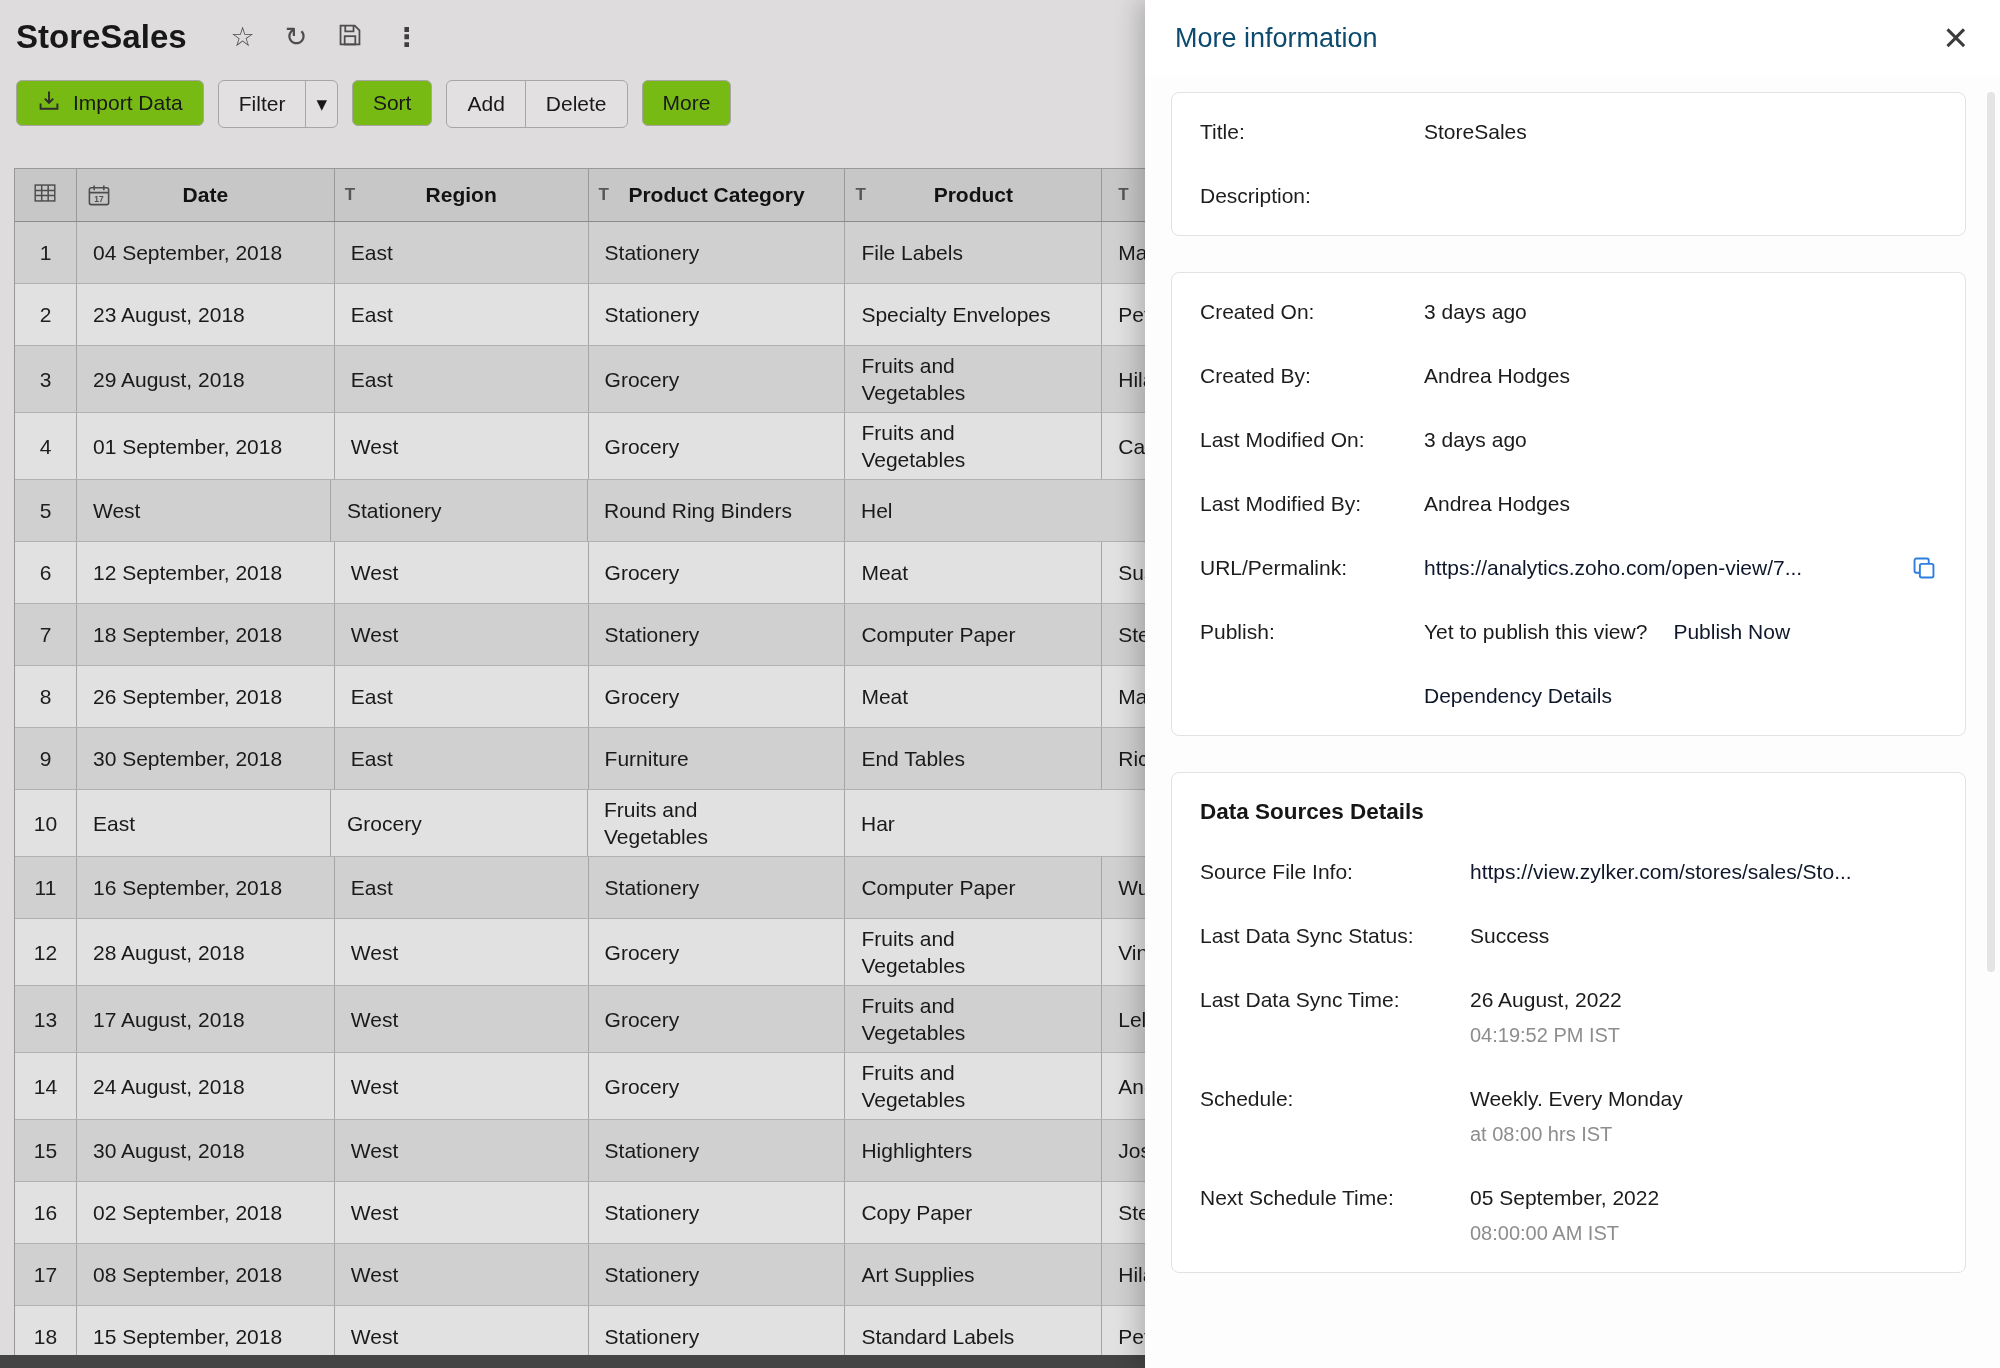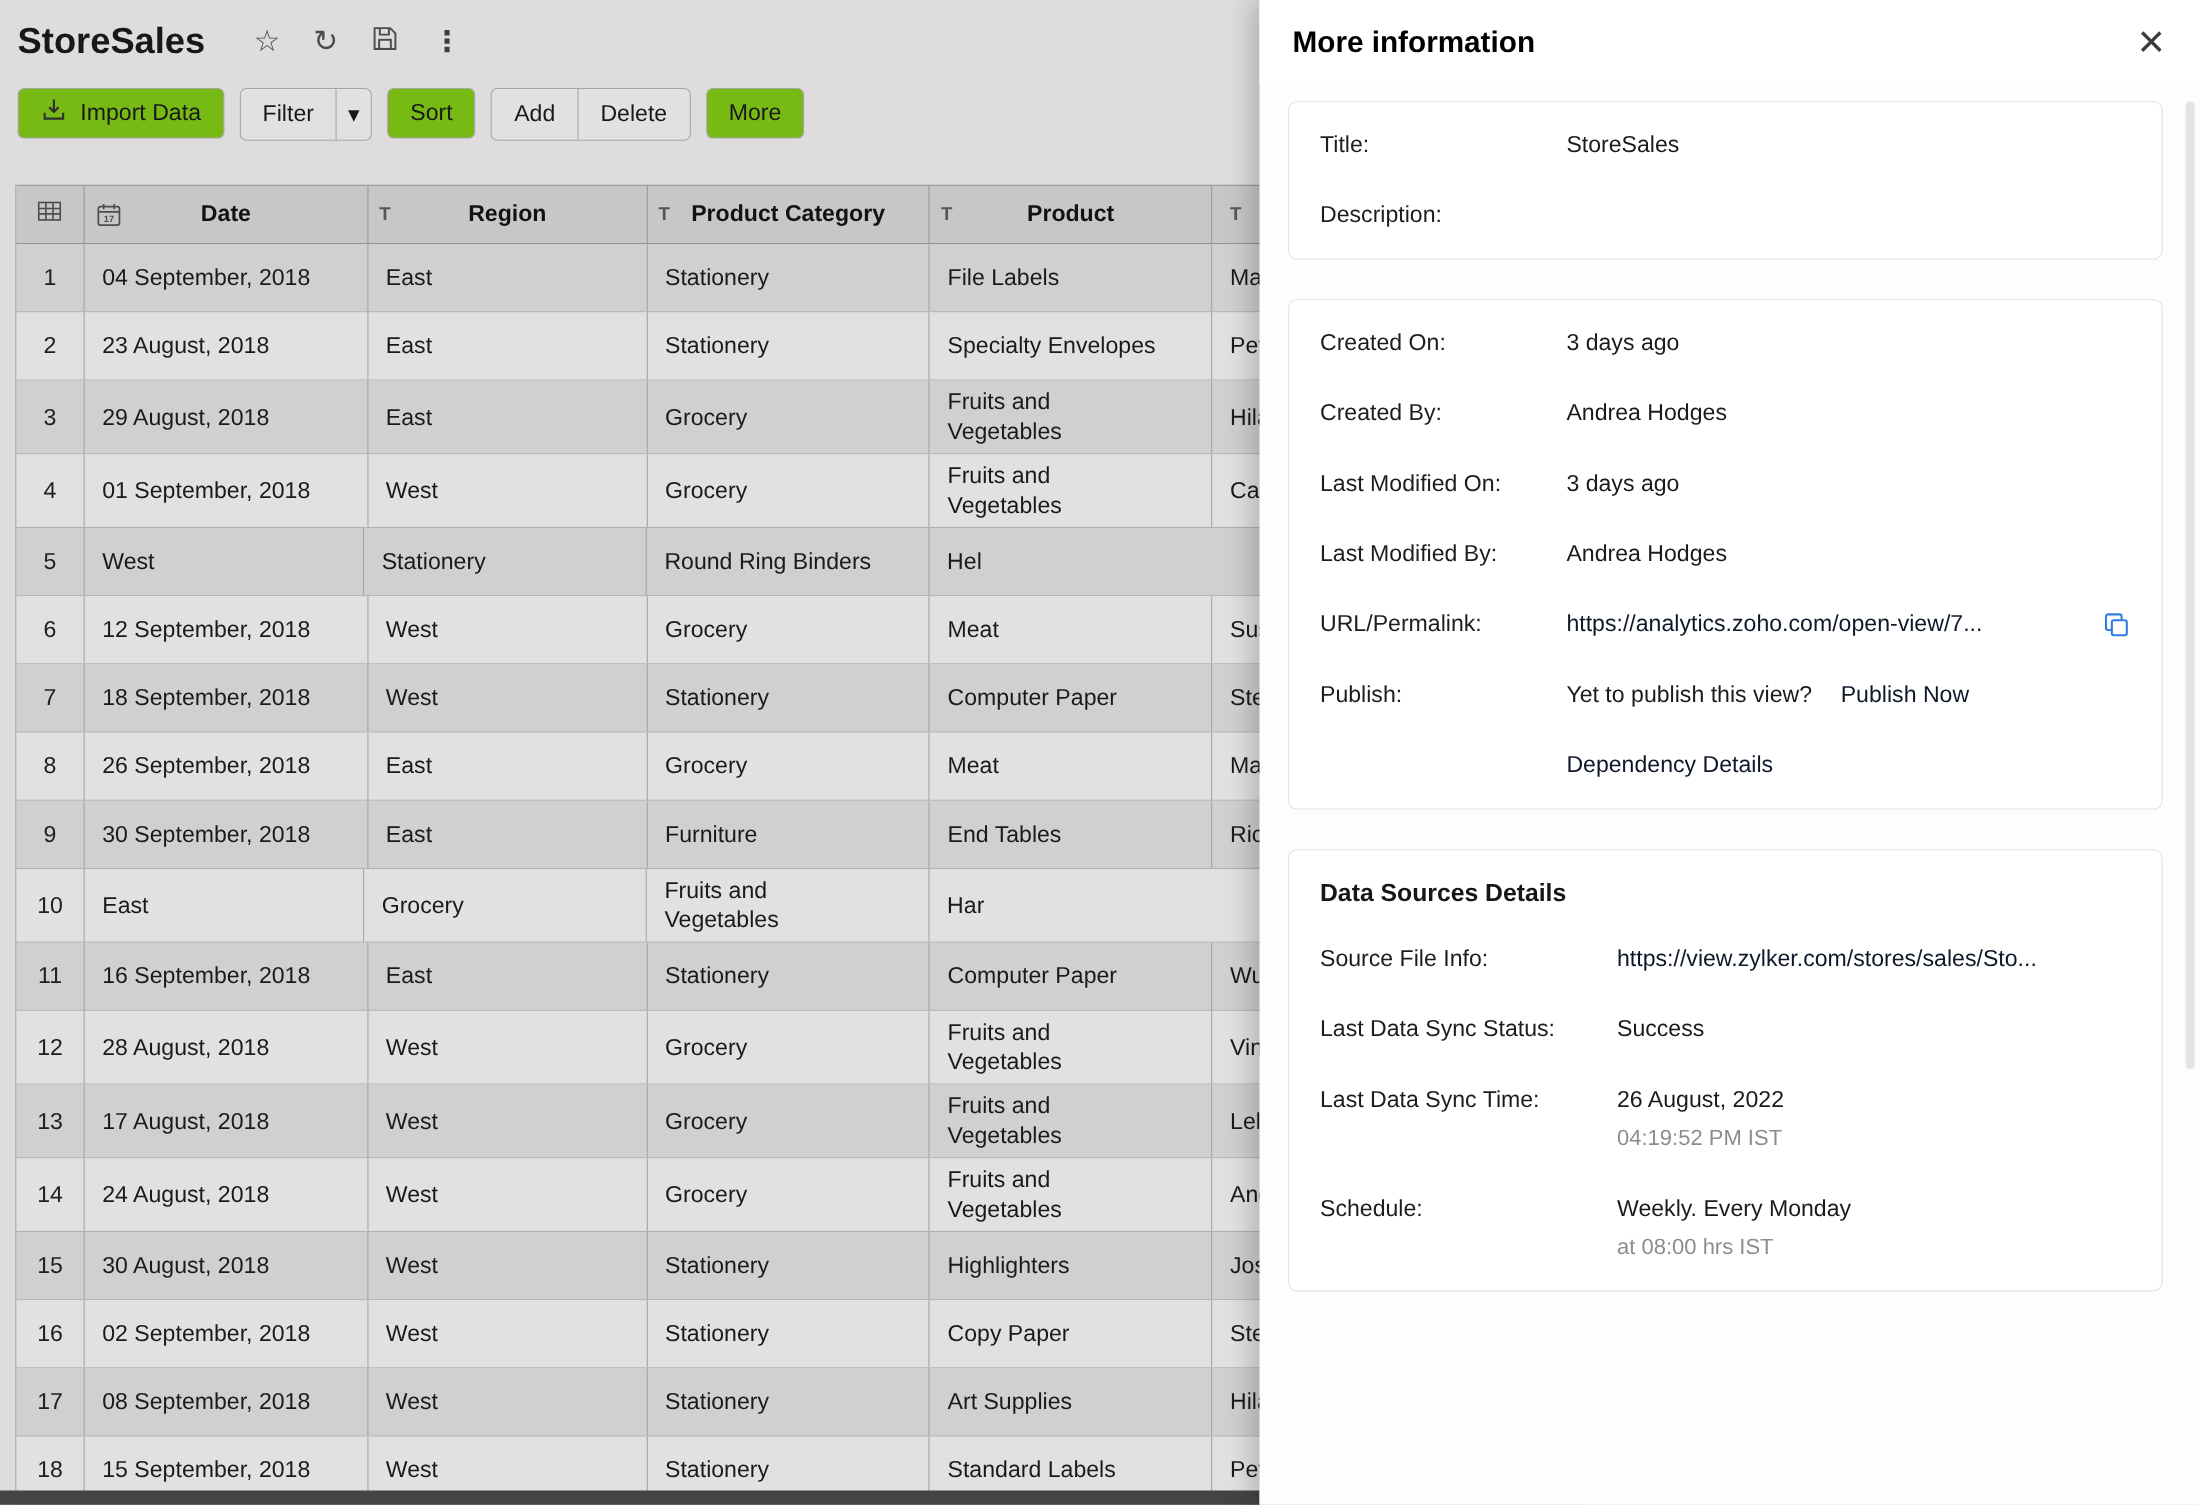--- a/index.html
+++ b/index.html
@@ -55,21 +55,21 @@
 
   .bottom-bar { position:absolute; left:0; bottom:0; width:1145px; height:13px; background:#4b4b4b; z-index:6; }
   .dim { position:absolute; inset:0; background:rgba(0,0,0,0.085); z-index:10; pointer-events:none; }
 
   
   .panel {
     position:absolute; top:0; right:0; width:855px; height:1368px; z-index:20;
     background:#fdfdfd; box-shadow:-6px 0 24px rgba(0,0,0,0.22);
   }
   .panel-header { height:76px; display:flex; align-items:center; padding:0 32px 0 30px; background:#fff; }
-  .panel-title { font-size:27px; font-weight:700; color:#000000; }
+  .panel-title { font-size:27px; font-weight:400; color:#0c4a6e; }
   .panel-close { margin-left:auto; font-size:42px; font-weight:300; color:#3c3c3c; line-height:0.8; cursor:pointer; }
   .panel-body { padding:16px 34px 10px 26px; }
   .card { background:#fff; border:1px solid #e2e2e2; border-radius:8px; padding:26px 28px; margin-bottom:36px; }
   .prow { display:flex; align-items:flex-start; margin-bottom:38px; font-size:21px; color:#1d1d1d; line-height:26px; }
   .prow:last-child { margin-bottom:0; }
   .plabel { width:224px; flex-shrink:0; color:#1d1d1d; }
   .c3 .plabel { width:270px; }
   .pvalue { color:#1b1b1b; }
   .pvalue.flexrow { display:flex; align-items:center; gap:26px; flex:1; }
   .sub { color:#8d8d8d; font-size:20px; margin-top:9px; }
@@ -422,17 +422,24 @@
           <div class="sub">04:19:52 PM IST</div>
         </div>
       </div>
       <div class="prow">
         <div class="plabel">Schedule:</div>
         <div class="pvalue">
           <div>Weekly. Every Monday</div>
           <div class="sub">at 08:00 hrs IST</div>
         </div>
       </div>
+      <div class="prow">
+        <div class="plabel">Next Schedule Time:</div>
+        <div class="pvalue">
+          <div>05 September, 2022</div>
+          <div class="sub">08:00:00 AM IST</div>
+        </div>
+      </div>
     </div>
 
   </div>
   <div class="panel-scrollbar"></div>
 </aside>
 
 </body></html>

